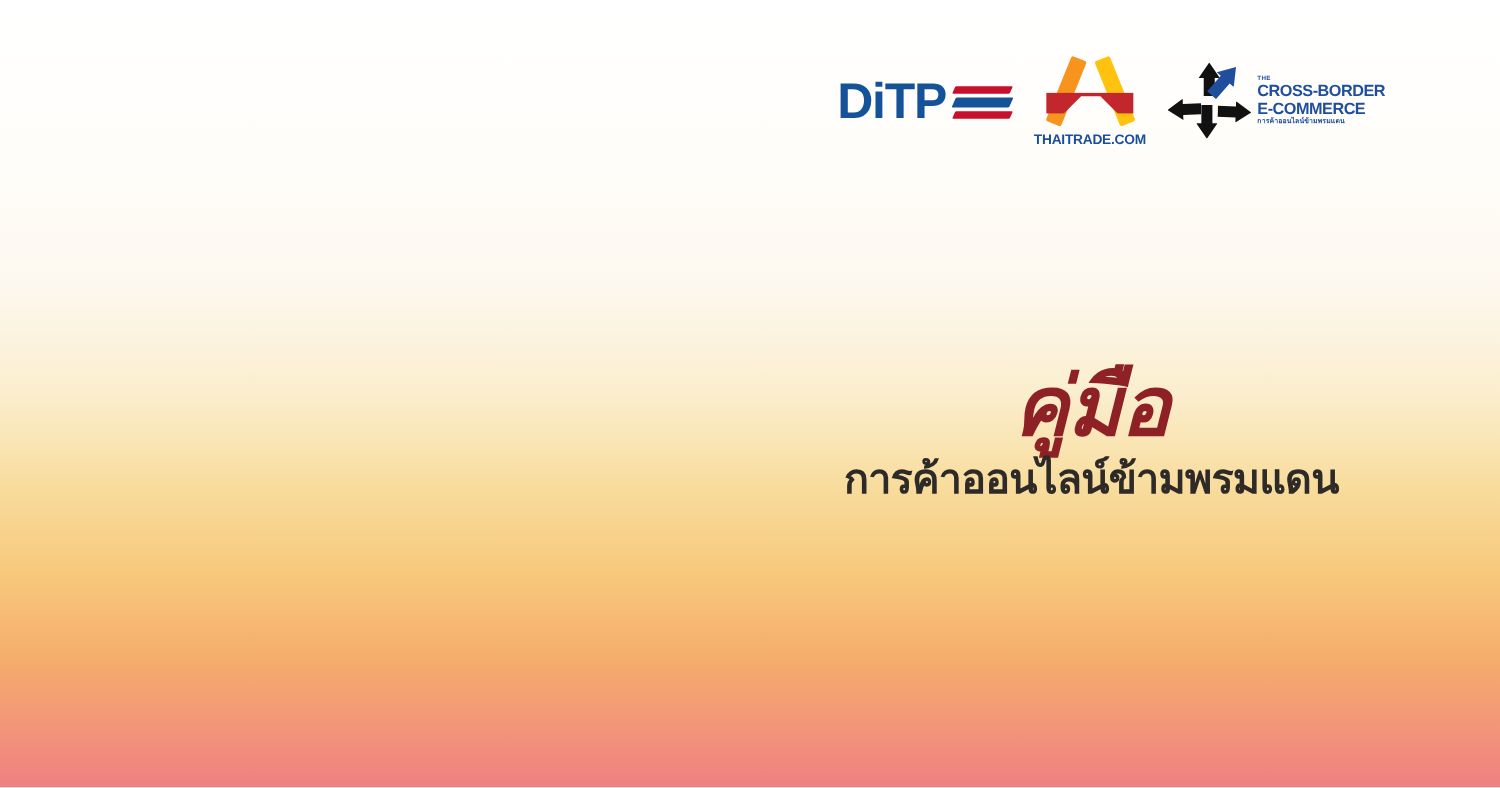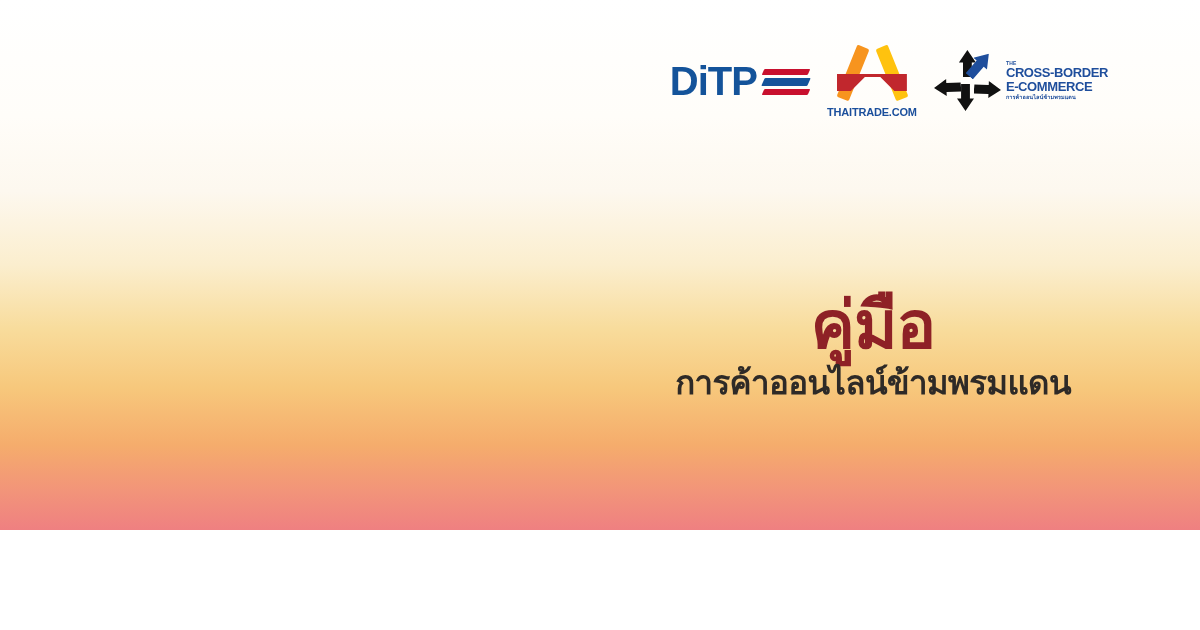--- a/index.html
+++ b/index.html
@@ -5,21 +5,21 @@
   * { margin:0; padding:0; box-sizing:border-box; }
 
   html, body {
     width:1200px; height:630px;
     overflow:hidden;
     font-family:"Liberation Sans", sans-serif;
   }
 
   #cover {
     position:relative;
-    width:1200px; height:530px;
+    width:1200px; height:630px;
     background:
       linear-gradient(to bottom,
         #ffffff   0%,
         #fffdf9  22%,
         #fdf8ef  36%,
         #fbeece  50%,
         #f8dc9c  62%,
         #f7c87c  73%,
         #f5ac6c  84%,
         #f2937a  93%,
@@ -156,20 +156,21 @@
     width:470px;
     text-align:center;
   }
   .th-main {
     font-family:"Liberation Sans", sans-serif;
     font-size:66px;
     font-weight:bold;
     color:#8E2126;
     line-height:1.0;
     letter-spacing:-1px;
+    font-style:italic;
   }
   .th-sub {
     font-family:"Liberation Sans", sans-serif;
     font-size:33px;
     font-weight:bold;
     color:#2E2A27;
     line-height:1.15;
     margin-top:6px;
     letter-spacing:-0.6px;
   }

